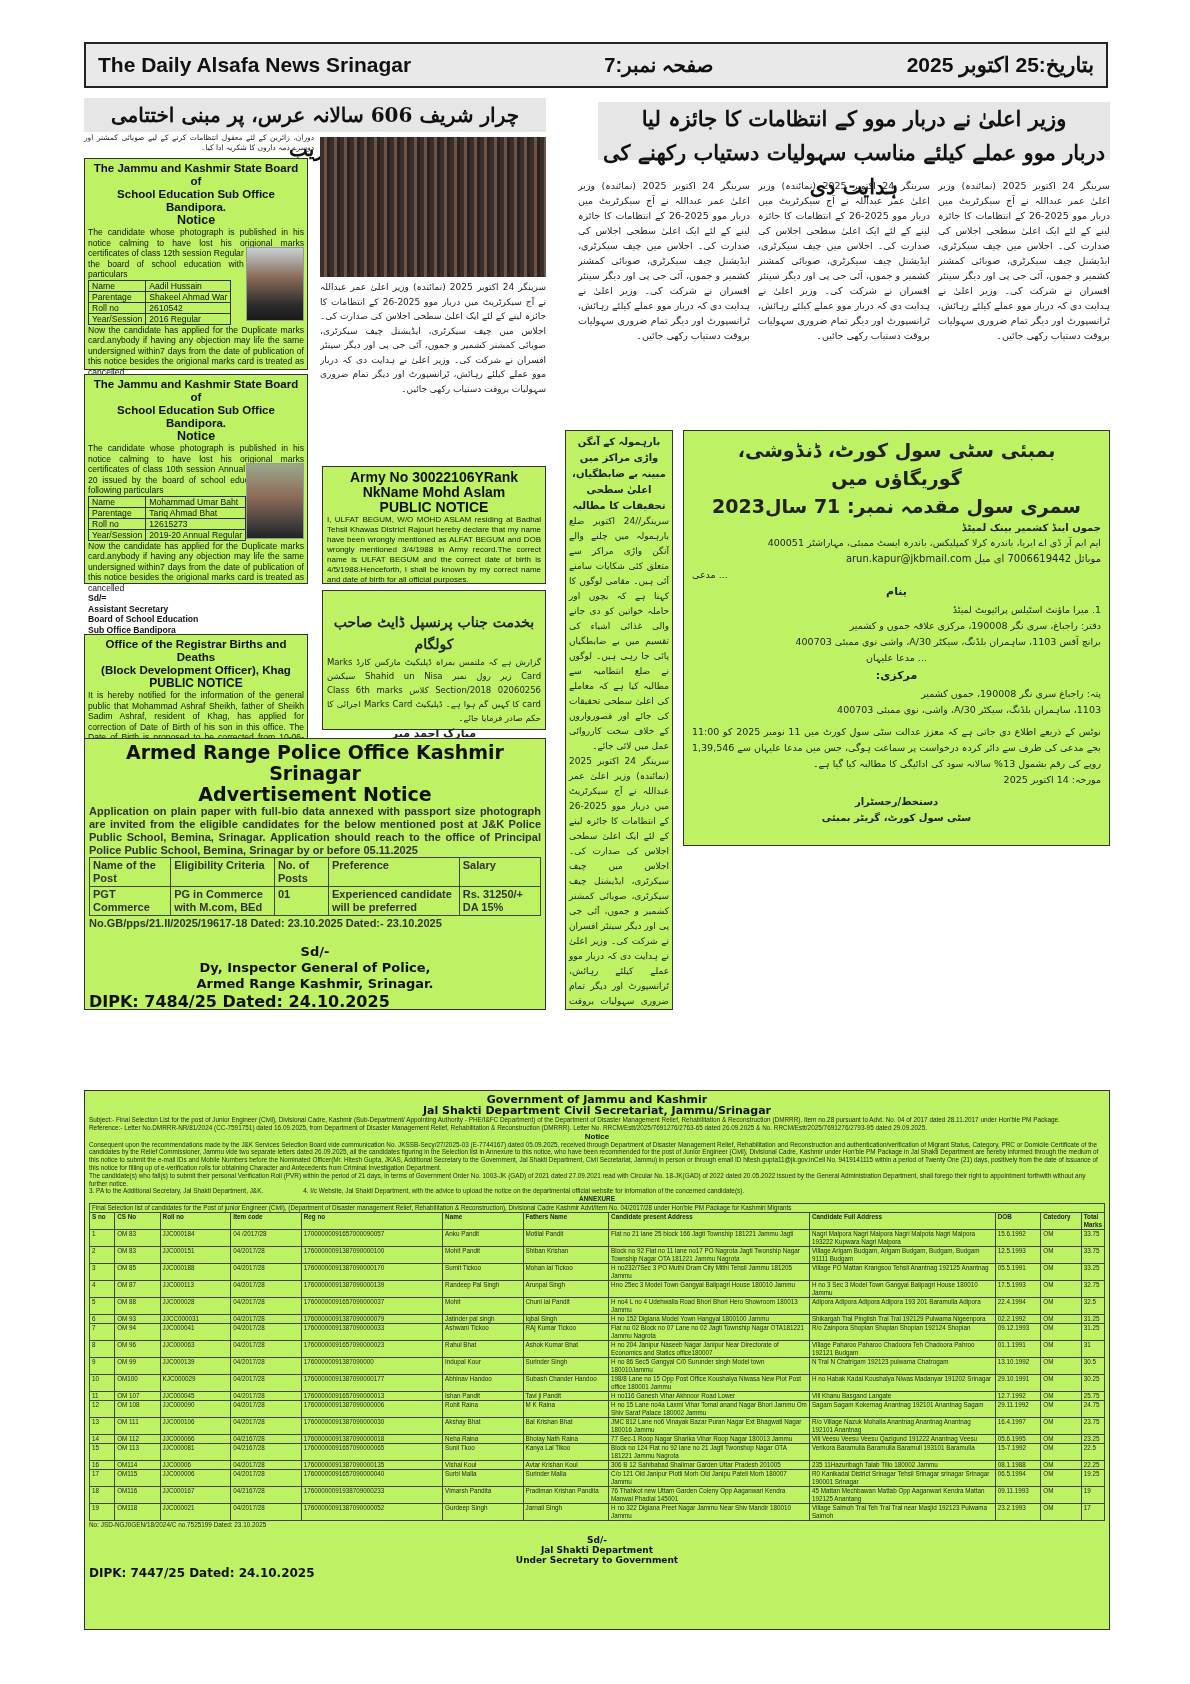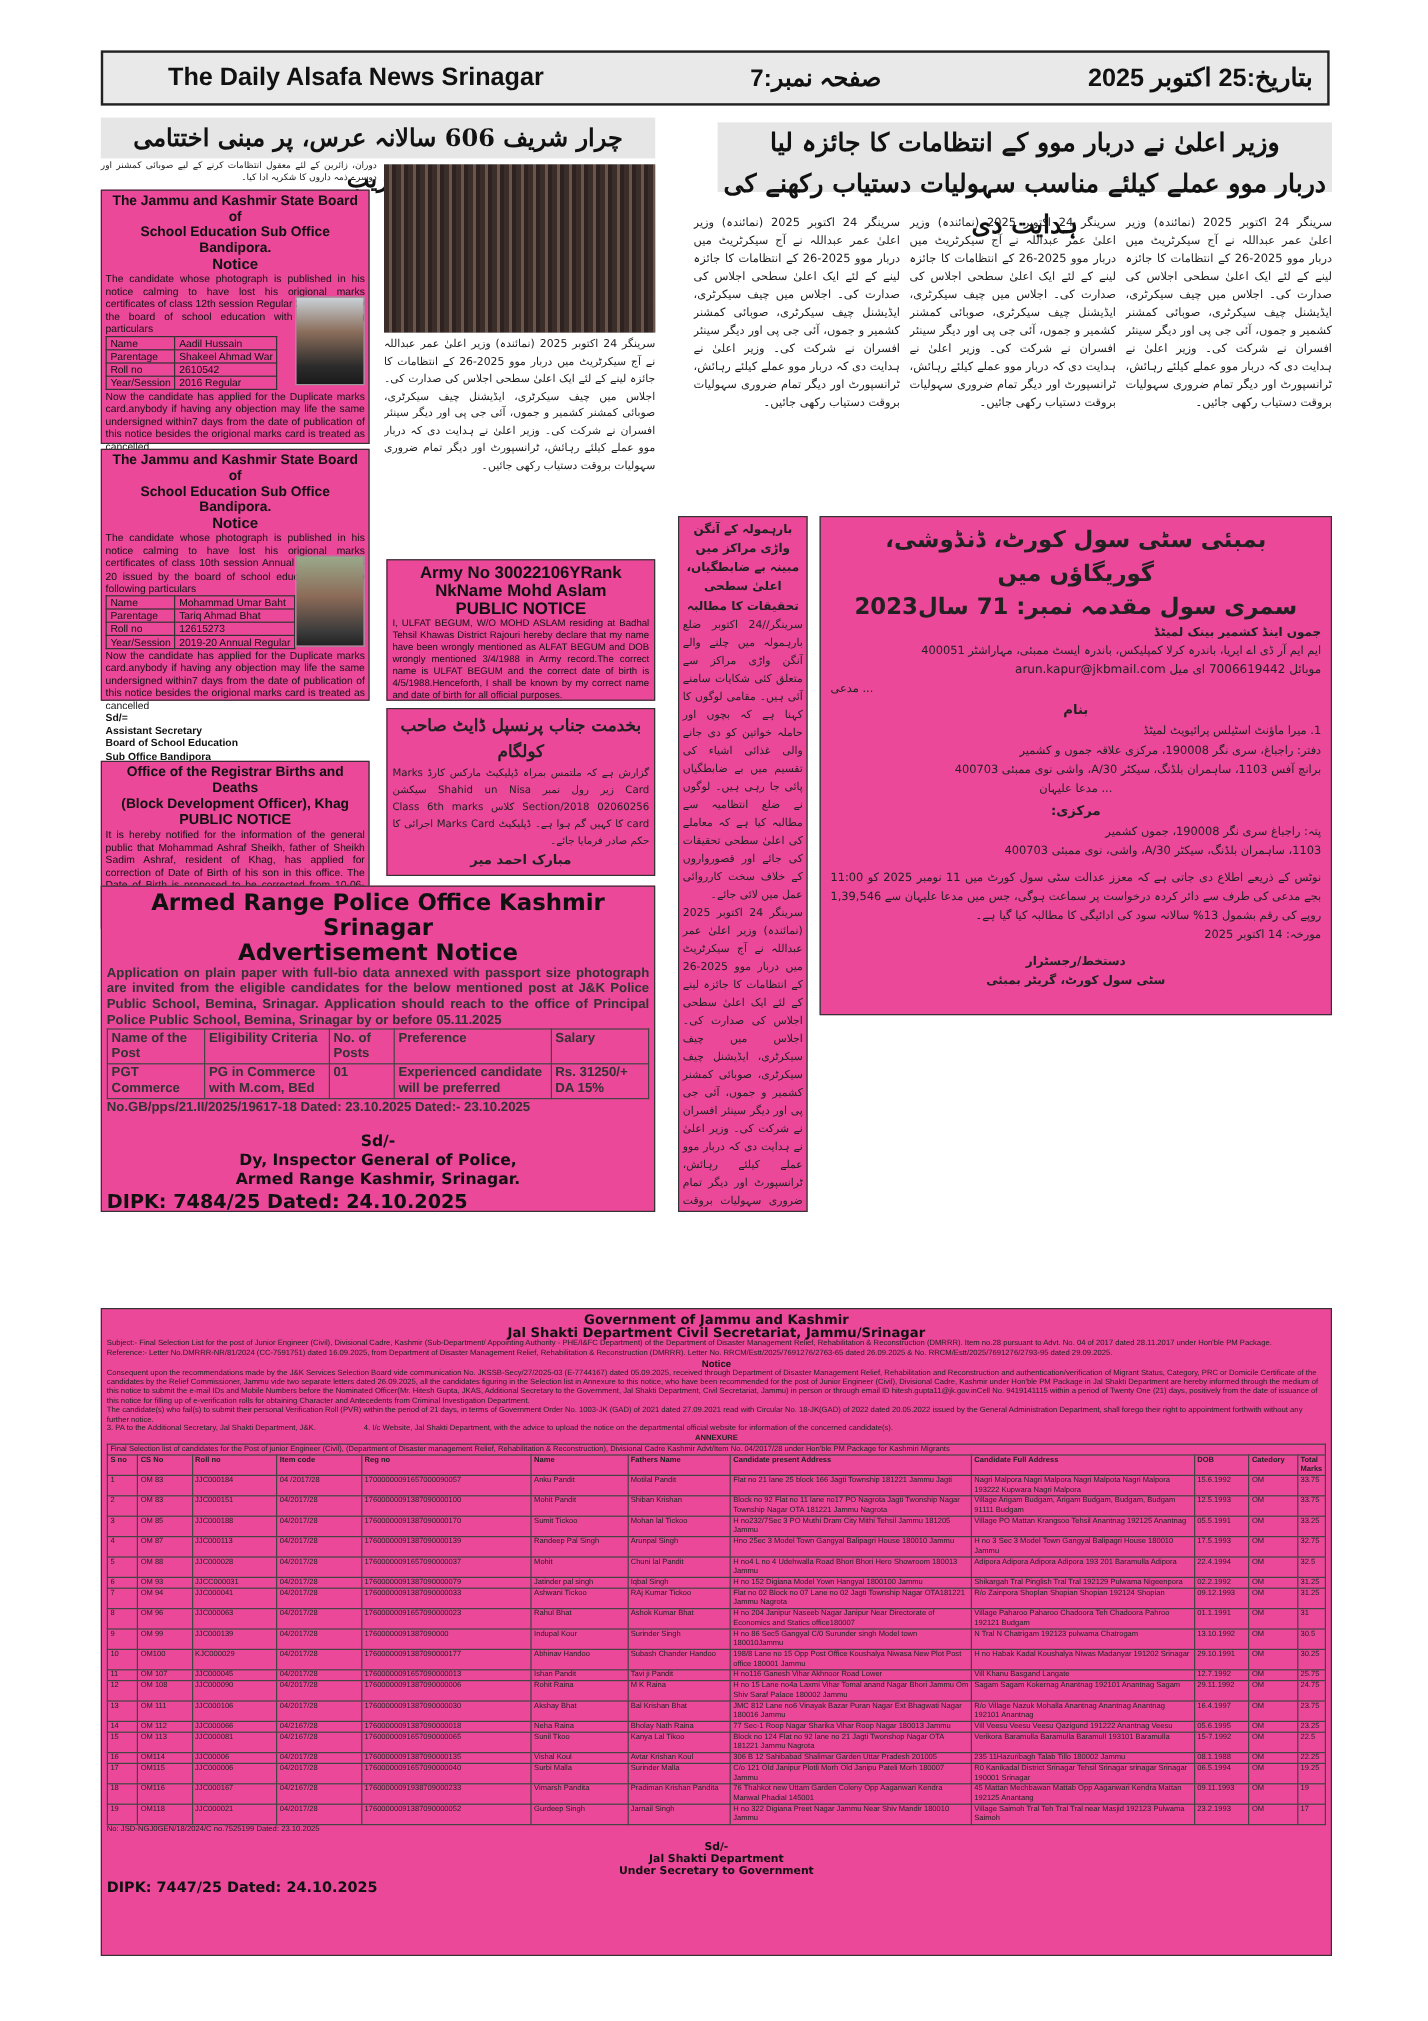--- a/index.html
+++ b/index.html
@@ -1,24 +1,24 @@
 <!DOCTYPE html>
 <html><head>
 <meta charset="utf-8">
 <style>
   * { box-sizing: border-box; margin: 0; padding: 0; }
   body { width: 1190px; height: 1684px; background: #ffffff; font-family: "Liberation Sans", sans-serif; color: #111; position: relative; overflow: hidden; }
   .abs { position: absolute; }
   .masthead { left: 84px; top: 42px; width: 1024px; height: 46px; border: 2px solid #222; background: #e9e9e9; display: flex; align-items: center; justify-content: space-between; padding: 0 12px; }
-  .masthead .title { font-weight: bold; font-size: 21px; font-family: "Liberation Sans", sans-serif; margin-left: 42px; }
+  .masthead .title { font-weight: bold; font-size: 21px; font-family: "Liberation Sans", sans-serif; }
   .masthead .page { font-weight: bold; font-size: 20px; }
   .masthead .date { font-weight: bold; font-size: 21px; direction: rtl; }
   .headline-bar { background: #e6e6e6; text-align: center; direction: rtl; font-family: "DejaVu Serif", serif; font-weight: bold; }
   .urdu { direction: rtl; font-family: "DejaVu Sans", sans-serif; font-size: 9.5px; line-height: 15px; text-align: justify; color: #222; }
-  .box { border: 1.5px solid #333; background: #ec4899; }
+  .box { border: 1.5px solid #333; background: #bef264; }
   .notice-title { font-weight: bold; text-align: center; font-size: 11.5px; line-height: 13px; }
   .notice-body { font-size: 8.6px; line-height: 10.5px; text-align: justify; }
   .kv { border-collapse: collapse; font-size: 8.6px; }
   .kv td { border: 1px solid #333; padding: 0 3px; line-height: 10px; }
   .photo { background: linear-gradient(180deg, #c9d1d8 0%, #8a6d5a 40%, #2b2b2b 80%, #1a1a1a 100%); border: 1px solid #999; }
   .photo2 { background: linear-gradient(180deg, #9aa88a 0%, #8c6b58 45%, #3a3a3a 85%, #222 100%); border: 1px solid #999; }
   .crowd { background: repeating-linear-gradient(90deg, #3b2e2a 0 4px, #6b5448 4px 7px, #2d2220 7px 10px), linear-gradient(#999, #333); }
   .bold { font-weight: bold; }
   .police-title { font-weight: 900; font-size: 19px; line-height: 21px; text-align: center; font-family: "DejaVu Sans", sans-serif; }
   .pt { border-collapse: collapse; width: 100%; font-size: 11px; font-weight: bold; color: #333; }
@@ -124,21 +124,21 @@
   <div class="notice-body">(Block Development Officer) Khag</div>
 </div>
 
 <div class="abs box" style="left:322px;top:466px;width:224px;height:118px;padding:3px 4px;">
   <div class="notice-title" style="font-size:14px;line-height:15px;">Army No 30022106YRank</div>
   <div class="notice-title" style="font-size:14px;line-height:15px;">NkName Mohd Aslam</div>
   <div class="notice-title" style="font-size:14px;line-height:15px;">PUBLIC NOTICE</div>
   <div class="notice-body" style="font-size:8px;line-height:10px;">I, ULFAT BEGUM, W/O MOHD ASLAM residing at Badhal Tehsil Khawas District Rajouri hereby declare that my name have been wrongly mentioned as ALFAT BEGUM and DOB wrongly mentioned 3/4/1988 in Army record.The correct name is ULFAT BEGUM and the correct date of birth is 4/5/1988.Henceforth, I shall be known by my correct name and date of birth for all official purposes.</div>
 </div>
 
-<div class="abs box" style="left:322px;top:590px;width:224px;height:140px;padding:3px 4px;">
+<div class="abs box" style="left:322px;top:590px;width:224px;height:140px;padding:20px 4px;">
   <div class="urdu" style="text-align:center;font-size:14px;line-height:22px;font-weight:bold;font-family:'DejaVu Serif', serif;">بخدمت جناب پرنسپل ڈایٹ صاحب کولگام</div>
   <div class="urdu" style="font-size:8.5px;line-height:14px;">گزارش ہے کہ ملتمس بمراہ ڈپلیکیٹ مارکس کارڈ Marks Card زیر رول نمبر Shahid un Nisa سیکشن Section/2018 02060256 کلاس Class 6th marks card کا کہیں گم ہوا ہے۔ ڈپلیکیٹ Marks Card اجرائی کا حکم صادر فرمایا جائے۔</div>
   <div class="urdu" style="text-align:center;font-size:11px;line-height:18px;font-weight:bold;">مبارک احمد میر</div>
 </div>
 
 <div class="abs box" style="left:84px;top:738px;width:462px;height:272px;padding:3px 4px;">
   <div class="police-title">Armed Range Police Office Kashmir Srinagar</div>
   <div class="police-title">Advertisement Notice</div>
   <div style="font-size:11px;line-height:13px;font-weight:bold;color:#333;text-align:justify;">Application on plain paper with full-bio data annexed with passport size photograph are invited from the eligible candidates for the below mentioned post at J&amp;K Police Public School, Bemina, Srinagar. Application should reach to the office of Principal Police Public School, Bemina, Srinagar by or before 05.11.2025</div>
   <table class="pt">

